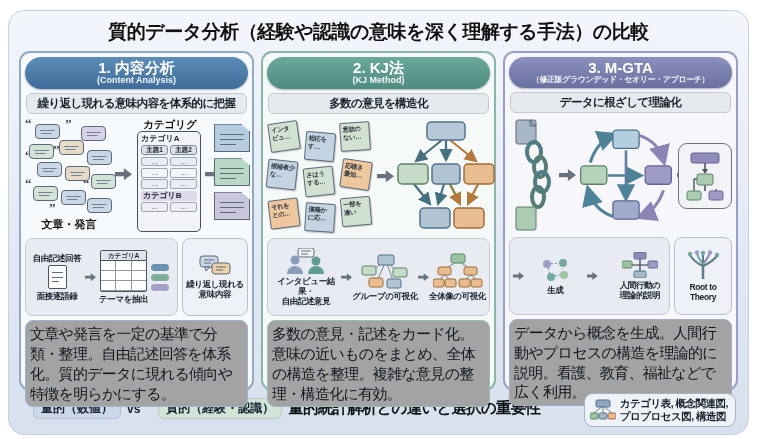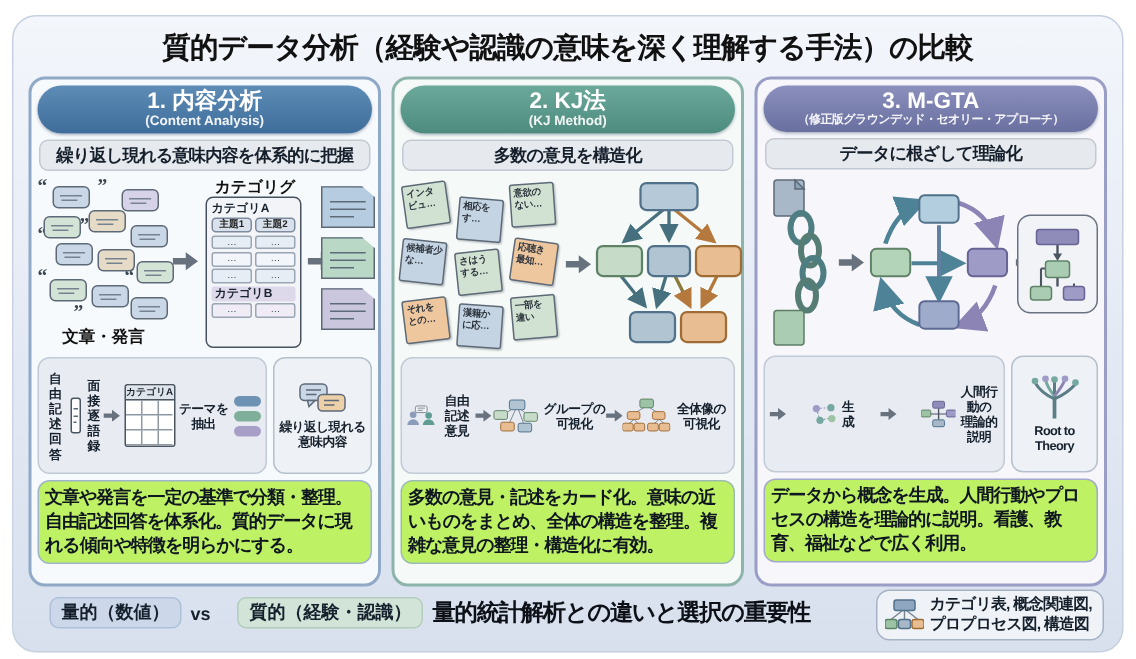--- a/index.html
+++ b/index.html
@@ -56,21 +56,21 @@
   .doc.d1{background-color:#b6cce0;}
   .doc.d2{background-color:#b9d8c6;}
   .doc.d3{background-color:#c9c6dd;}
   
   .lowrow{display:flex;gap:4px;height:78px;}
   .lbox{background:#e8ecf2;border:1px solid #c2cad6;border-radius:8px;flex:1;min-width:0;
     display:flex;align-items:center;padding:2px 3px;box-sizing:border-box;}
   .mini{width:66px;flex:none;background:#eef1f5;border:1px solid #b6c0cd;border-radius:8px;
     display:flex;flex-direction:column;align-items:center;justify-content:center;gap:2px;box-sizing:border-box;}
   .lbl{font-size:8.5px;font-weight:800;color:#16202c;text-align:center;line-height:1.2;letter-spacing:-0.4px;}
-  .itm{display:flex;flex-direction:row;align-items:center;gap:2px;min-width:0;justify-content:space-between;}
+  .itm{display:flex;flex-direction:column;align-items:center;gap:2px;min-width:0;justify-content:space-between;}
   .docicon{width:17px;height:22px;background:#fdfdfd;border:1.2px solid #4a5560;border-radius:2px;
     background-image:linear-gradient(#5d6a78,#5d6a78),linear-gradient(#5d6a78,#5d6a78),linear-gradient(#5d6a78,#5d6a78);
     background-repeat:no-repeat;background-size:64% 1px,64% 1px,40% 1px;background-position:50% 30%,50% 50%,30% 70%;}
   .grid9{width:45px;border:1.2px solid #4a5560;border-radius:2px;overflow:hidden;background:#fff;}
   .grid9 .gh{background:#dfe4ea;font-size:6.5px;font-weight:800;text-align:center;color:#1a2430;border-bottom:1px solid #4a5560;line-height:1.4;}
   .g3{display:flex;}
   .g3 div{flex:1;height:9px;border-right:1px solid #8e99a6;border-bottom:1px solid #8e99a6;}
   .g3 div:last-child{border-right:none;}
   .pilcol{display:flex;flex-direction:column;gap:3px;margin-left:3px;}
   .pilcol span{width:18px;height:7px;border-radius:4px;display:block;}
@@ -83,22 +83,22 @@
   .na2{position:absolute;left:110px;top:52px;}
   .net{position:absolute;left:129px;top:2px;}
   
   .chain{position:absolute;left:1px;top:2px;}
   .ca1{position:absolute;left:50px;top:52px;}
   .cyc{position:absolute;left:69px;top:3px;}
   .ca2{position:absolute;left:168px;top:52px;}
   .resbox{position:absolute;right:0;top:26px;width:52px;height:64px;background:#f2f3f7;
     border:1.5px solid #6a7282;border-radius:9px;display:flex;align-items:center;justify-content:center;}
   
-  .desc{margin-top:4px;background:#bef264;border-radius:8px;padding:3px 4px;
-    font-size:12px;font-weight:700;color:#10161f;line-height:1.32;letter-spacing:-0.7px;}
+  .desc{margin-top:4px;background:#a3a3a3;border-radius:8px;padding:3px 4px;
+    font-size:15px;font-weight:400;color:#10161f;line-height:1.32;letter-spacing:-0.7px;}
   .col1 .desc{border:1.5px solid #9fb4cc;}
   .col2 .desc{border:1.5px solid #9cbcb2;}
   .col3 .desc{border:1.5px solid #a4a8cc;}
   
   .footer{display:flex;align-items:center;gap:6px;padding:7px 12px 0;}
   .fpill{border-radius:6px;padding:1px 7px;font-size:12px;font-weight:800;color:#16202c;white-space:nowrap;margin-left:12px;}
   .fp1{background:#ccd8ea;border:1px solid #aebfd8;}
   .fp2{background:#d2e4d8;border:1px solid #b2cdbc;}
   .fvs{font-size:12px;font-weight:800;color:#16202c;}
   .fhead{font-size:15.5px;font-weight:800;color:#0d1117;letter-spacing:-0.8px;white-space:nowrap;}
@@ -286,20 +286,21 @@
             <svg width="40" height="26" viewBox="0 0 40 26">
               <rect x="12" y="0" width="16" height="9" rx="2.5" fill="#f2f4f6" stroke="#5d6977"></rect>
               <line x1="15" y1="3" x2="25" y2="3" stroke="#5d6977"></line>
               <line x1="15" y1="6" x2="22" y2="6" stroke="#5d6977"></line>
               <circle cx="9" cy="12" r="4.5" fill="#8a9cba"></circle>
               <path d="M1,26 a8 8 0 0 1 16,0 z" fill="#8a9cba"></path>
               <circle cx="30" cy="13" r="4.5" fill="#5f9d94"></circle>
               <path d="M22,26 a8 8 0 0 1 16,0 z" fill="#5f9d94"></path>
             </svg>
             <div class="lbl">
+              <div>インタビュー結果・</div>
               <div>自由記述意見</div>
             </div>
           </div>
           <div class="arr sm"></div>
           <div class="itm">
             <svg width="50" height="36" viewBox="0 0 50 36">
               <line x1="26" y1="8" x2="12" y2="17" stroke="#7a8590"></line>
               <line x1="26" y1="8" x2="38" y2="19" stroke="#7a8590"></line>
               <line x1="26" y1="8" x2="17" y2="28" stroke="#7a8590"></line>
               <line x1="26" y1="8" x2="34" y2="30" stroke="#7a8590"></line>

